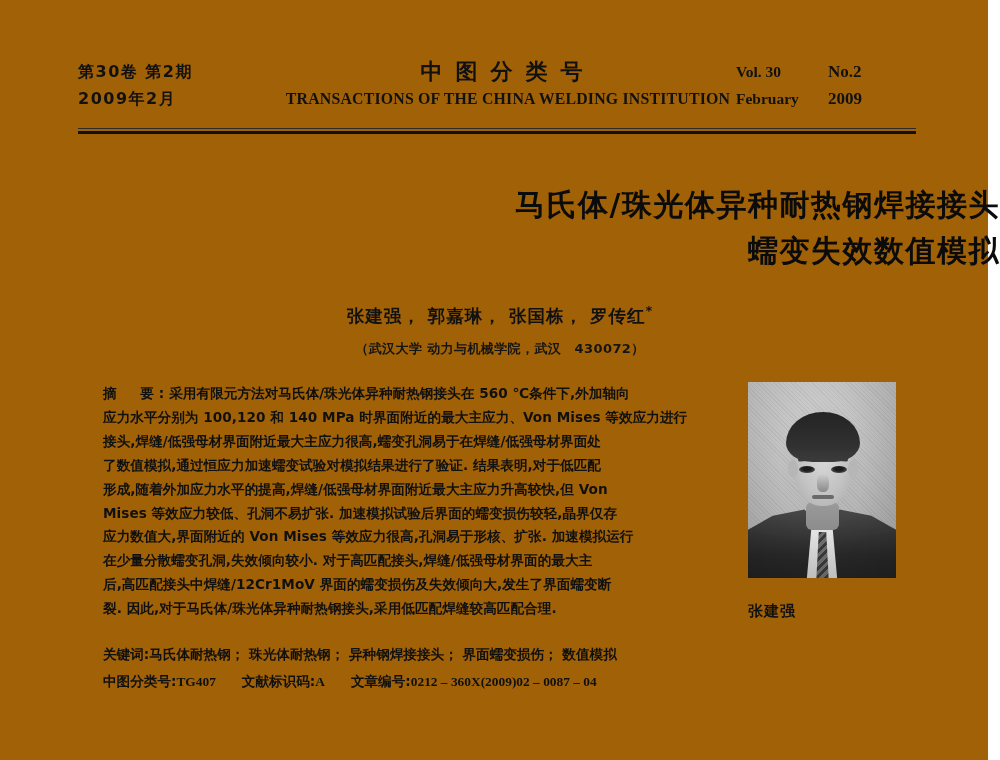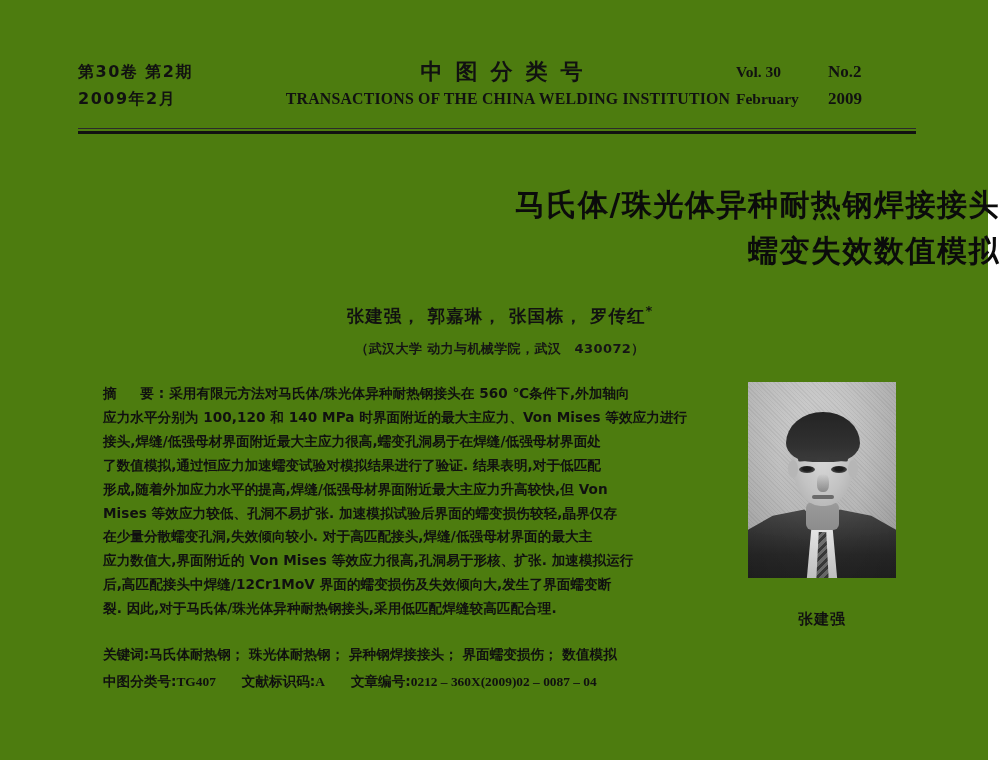--- a/index.html
+++ b/index.html
@@ -11,21 +11,21 @@
     width: 1000px;
     height: 760px;
     overflow: hidden;
     font-family: "DejaVu Sans", sans-serif;
     color: #0a0a0a;
   }
   .page {
     position: relative;
     width: 988px;
     height: 760px;
-    background: #4d7c0f;
+    background: #a16207;
   }
 
   
   .masthead {
     position: absolute;
     left: 78px;
     top: 58px;
     width: 838px;
     height: 62px;
   }
@@ -342,22 +342,21 @@
     height: 4px;
     background: #6a6a6a;
     border-radius: 3px;
   }
   .p-shadow {
     position: absolute;
     inset: 0;
     background: radial-gradient(ellipse at 50% 42%, rgba(0,0,0,0) 40%, rgba(0,0,0,0.16) 100%);
   }
   .portrait-caption {
-    margin-top: 32px;
-    text-align: center;
+    margin-top: 24px;
     font-family: "DejaVu Sans", sans-serif;
     font-size: 15px;
     font-weight: bold;
     letter-spacing: 1px;
     color: #111;
   }
 </style>
 </head>
 <body>
 
@@ -402,22 +401,22 @@
   </div>
   <div class="affil">（武汉大学 动力与机械学院，武汉　430072）</div>
 
   <div class="abstract">
     <div class="abs-line"><span class="lbl">摘　要:</span><span>采用有限元方法对马氏体/珠光体异种耐热钢接头在 560 ℃条件下,外加轴向</span></div>
     <div class="abs-line">应力水平分别为 100,120 和 140 MPa 时界面附近的最大主应力、Von Mises 等效应力进行</div>
     <div class="abs-line">接头,焊缝/低强母材界面附近最大主应力很高,蠕变孔洞易于在焊缝/低强母材界面处</div>
     <div class="abs-line">了数值模拟,通过恒应力加速蠕变试验对模拟结果进行了验证. 结果表明,对于低匹配</div>
     <div class="abs-line">形成,随着外加应力水平的提高,焊缝/低强母材界面附近最大主应力升高较快,但 Von</div>
     <div class="abs-line">Mises 等效应力较低、孔洞不易扩张. 加速模拟试验后界面的蠕变损伤较轻,晶界仅存</div>
+    <div class="abs-line">应力数值大,界面附近的 Von Mises 等效应力很高,孔洞易于形核、扩张. 加速模拟运行</div>
     <div class="abs-line">在少量分散蠕变孔洞,失效倾向较小. 对于高匹配接头,焊缝/低强母材界面的最大主</div>
-    <div class="abs-line">应力数值大,界面附近的 Von Mises 等效应力很高,孔洞易于形核、扩张. 加速模拟运行</div>
     <div class="abs-line">后,高匹配接头中焊缝/12Cr1MoV 界面的蠕变损伤及失效倾向大,发生了界面蠕变断</div>
     <div class="abs-line">裂. 因此,对于马氏体/珠光体异种耐热钢接头,采用低匹配焊缝较高匹配合理.</div>
   </div>
 
   <div class="kw-block">
     <div class="kw-line"><span class="lbl">关键词:</span><span>马氏体耐热钢； 珠光体耐热钢； 异种钢焊接接头； 界面蠕变损伤； 数值模拟</span></div>
     <div class="kw-line"><span class="lbl seg">中图分类号:</span><span class="lat">TG407</span><span class="gap"></span><span class="lbl seg">文献标识码:</span><span class="lat">A</span><span class="gap"></span><span class="lbl seg">文章编号:</span><span class="lat">0212 – 360X(2009)02 – 0087 – 04</span></div>
   </div>
 
   <div class="portrait-wrap">

